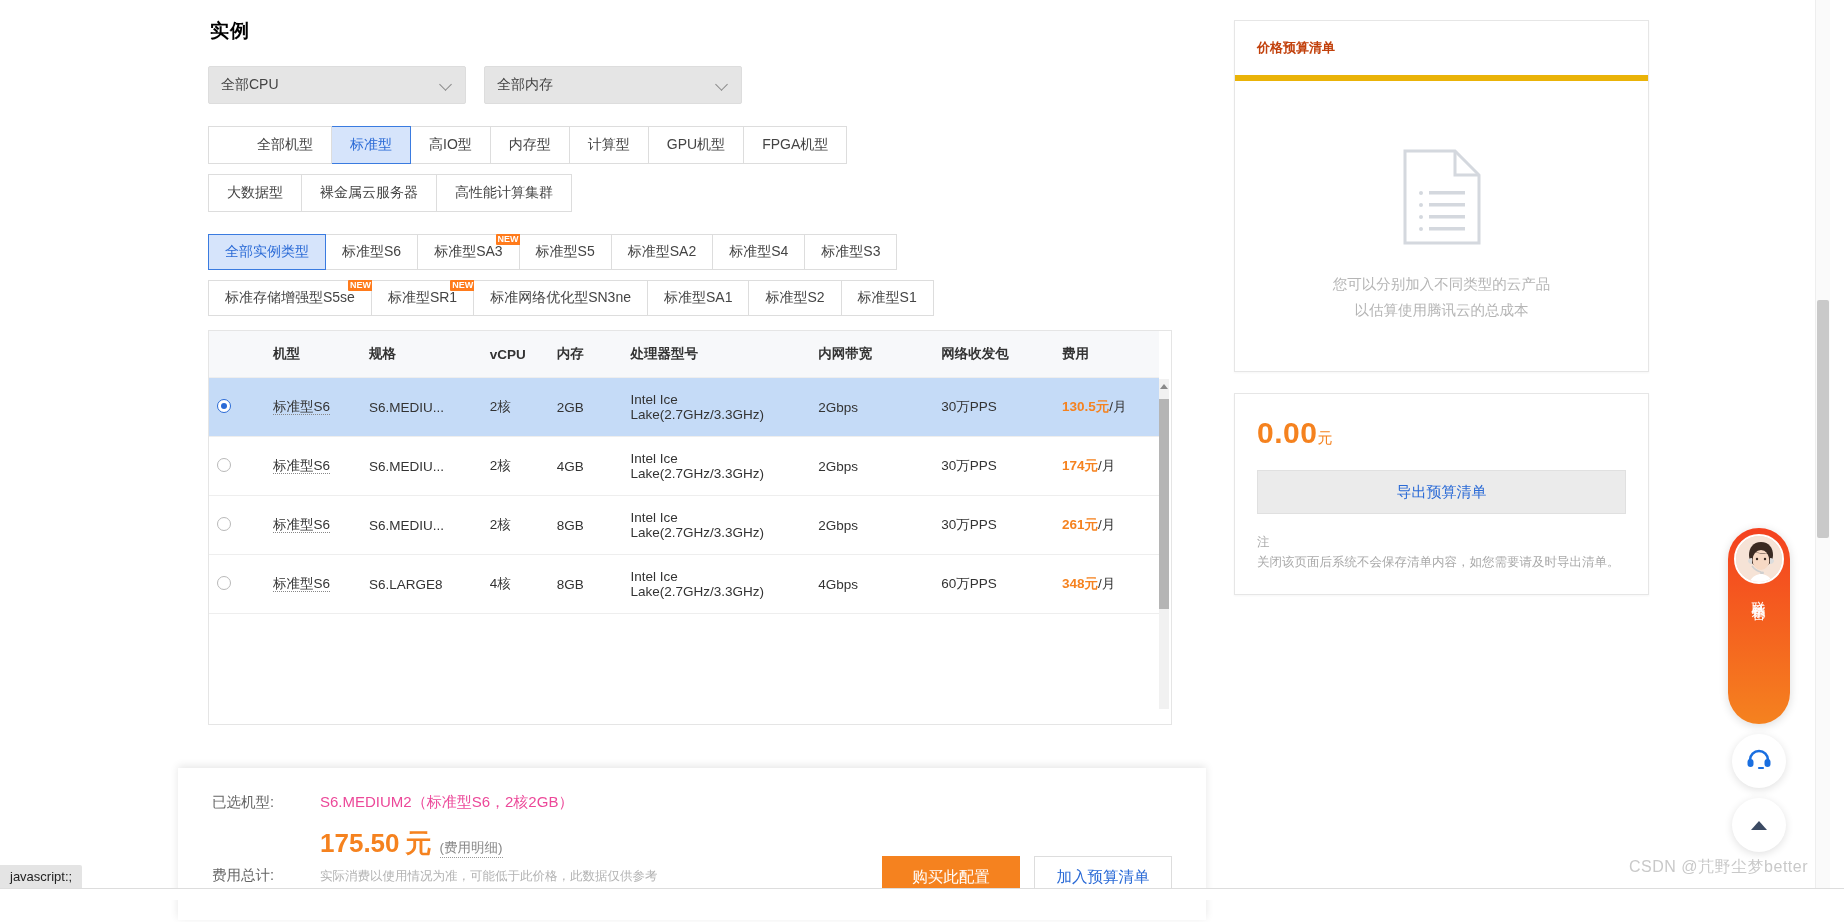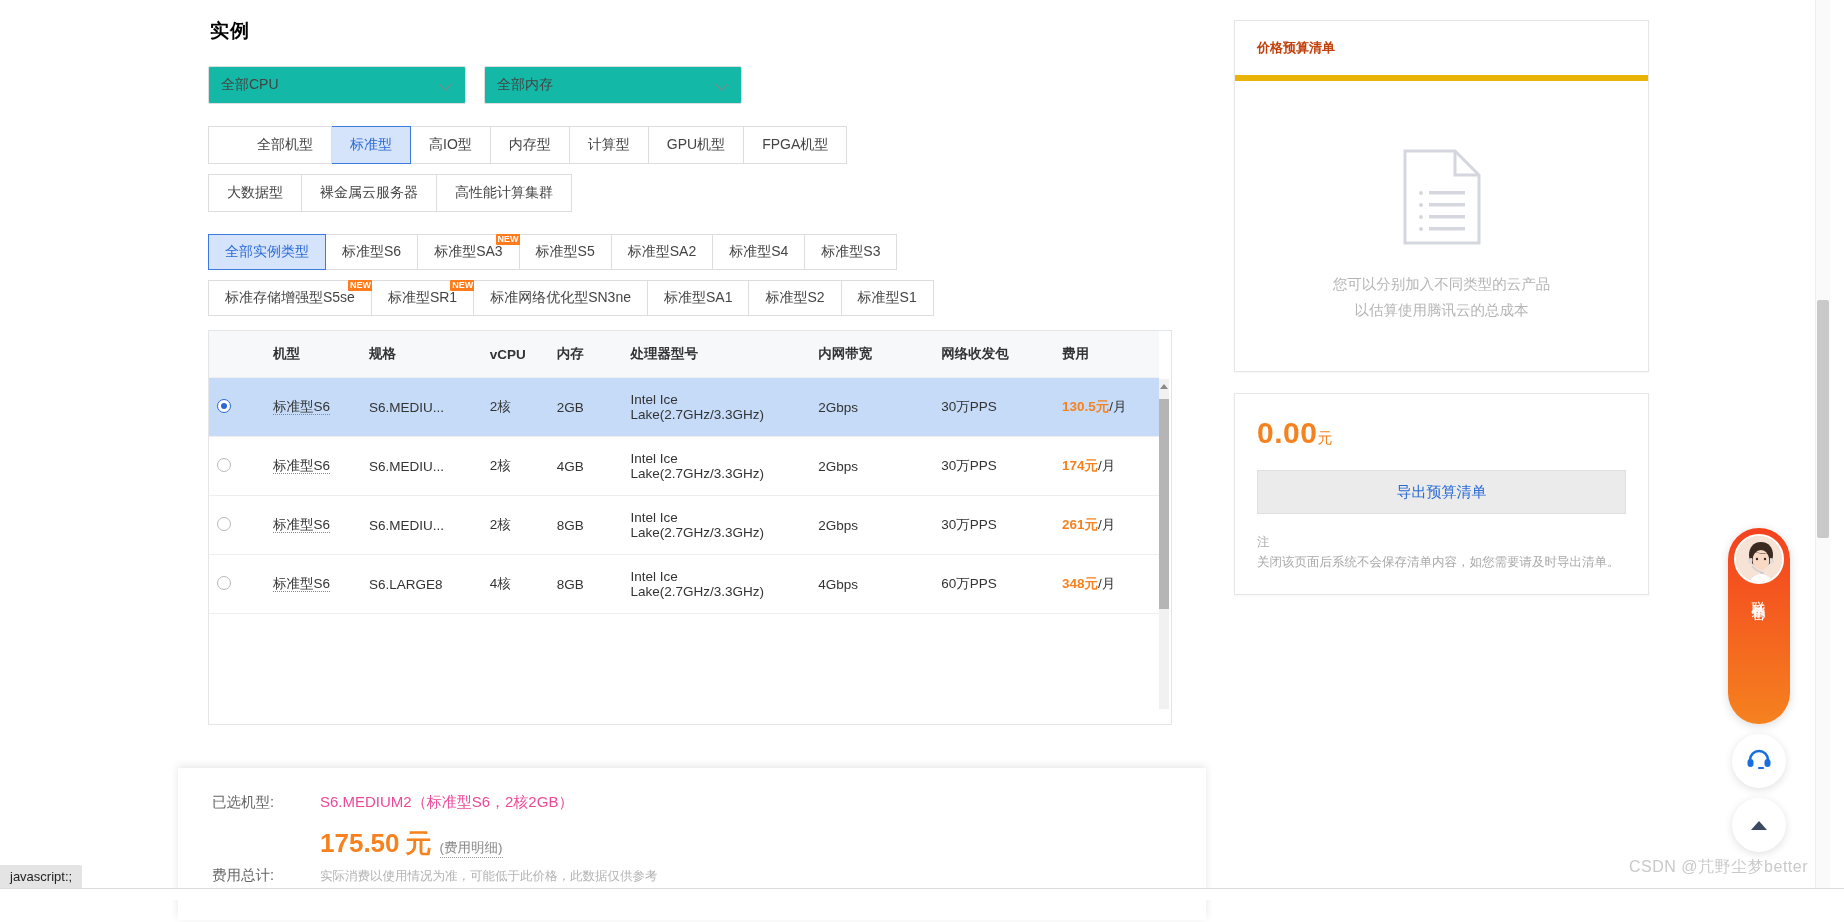--- a/index.html
+++ b/index.html
@@ -24,21 +24,21 @@
   
   .sec-title {
     font-size: 19px; font-weight: bold; color:#000;
     margin: 18px 0 22px 2px; letter-spacing:1px;
   }
 
   
   .select-row { display:flex; gap:18px; margin-bottom:22px; }
   .select {
     width: 258px; height: 38px; border:1px solid #ddd; border-radius:2px;
-    background:#14b8a6; display:flex; align-items:center; padding:8px 12px;
+    background:#e5e5e5; display:flex; align-items:center; padding:8px 12px;
     font-size:14px; color:#444; justify-content:space-between; cursor:pointer;
   }
   .chev { width:12px; height:12px; position:relative; }
   .chev:before{
     content:""; position:absolute; left:0; top:1px; width:8px; height:8px;
     border-right:1.6px solid #888; border-bottom:1.6px solid #888;
     transform: rotate(45deg);
   }
 
   
@@ -383,20 +383,24 @@
         <div class="bb-label" style="padding-top:10px;">费用总计:</div>
         <div>
           <div style="display:flex;align-items:baseline;padding-top:6px;">
             <span class="bb-total">175.50</span>
             <span class="bb-total u" style="margin-left:6px;">元</span>
             <span class="bb-detail">(费用明细)</span>
           </div>
           <div class="bb-hint">实际消费以使用情况为准，可能低于此价格，此数据仅供参考</div>
         </div>
       </div>
+      <div class="bb-actions">
+        <button class="btn-buy">购买此配置</button>
+        <button class="btn-add">加入预算清单</button>
+      </div>
     </div>
 
     <div class="float-col">
       <div class="sales-pill">
         <div class="avatar">
           <svg width="50" height="50" viewBox="0 0 50 50">
             <rect width="50" height="50" fill="#f6e3d6"></rect>
             <path d="M25 6c-8 0-12 6-12 13 0 6 4 12 12 12s12-6 12-12c0-7-4-13-12-13z" fill="#3a2a22"></path>
             <ellipse cx="25" cy="24" rx="8.5" ry="10" fill="#f7d9c4"></ellipse>
             <path d="M16.5 14c3 4 14 5 17 1 1 6 .5 9-.5 11 .5-8-2-9-4-9-4 0-9 .5-12-3z" fill="#3a2a22"></path>

